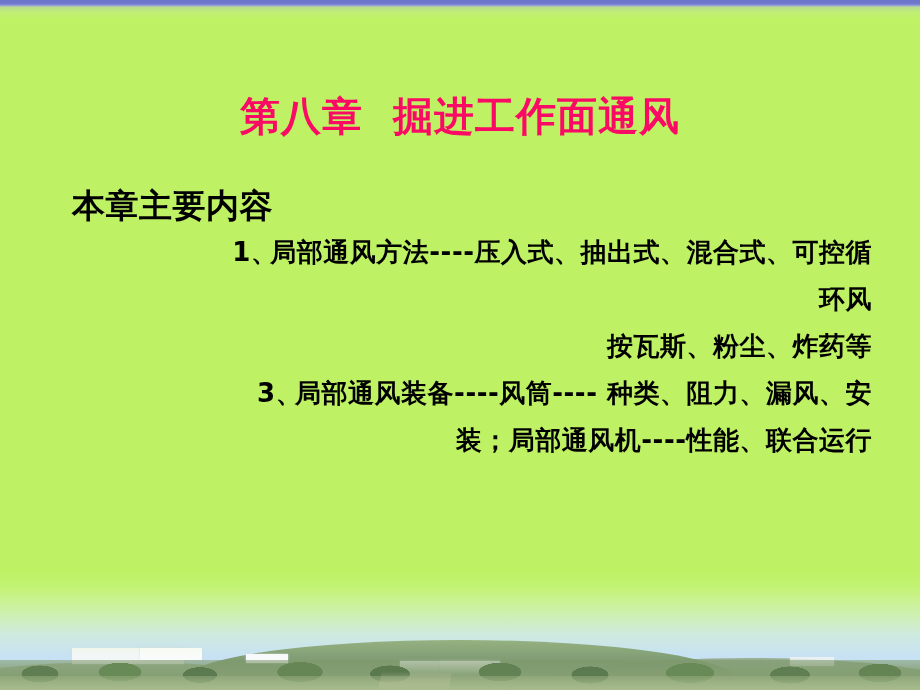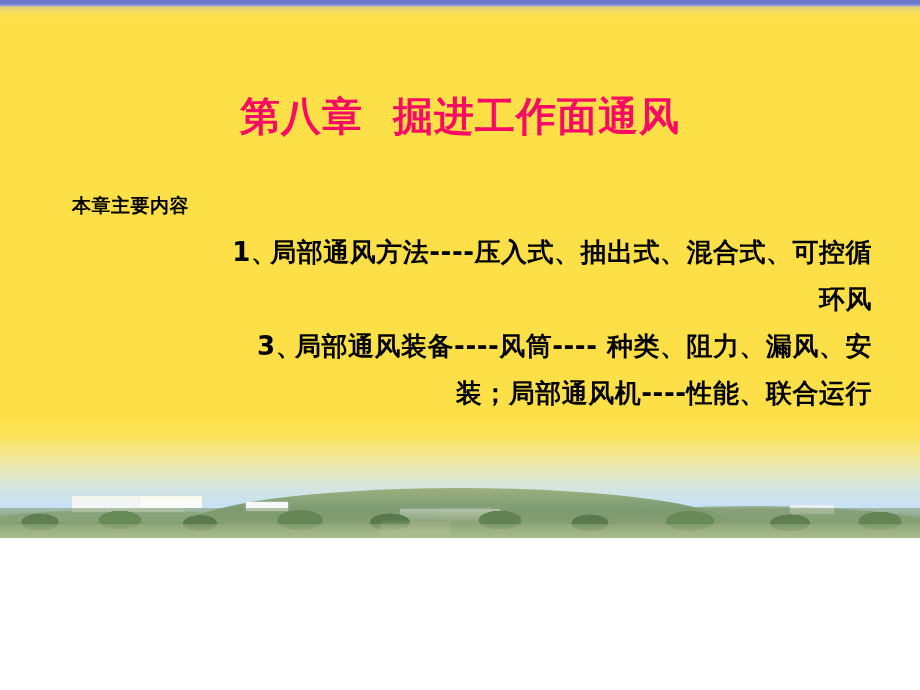--- a/index.html
+++ b/index.html
@@ -6,22 +6,22 @@
     margin: 0;
     padding: 0;
     background: #ffffff;
   }
   body {
     font-family: "DejaVu Sans", "Liberation Sans", sans-serif;
   }
   #slide {
     position: relative;
     width: 920px;
-    height: 538px;
-    background: #fde047;
+    height: 690px;
+    background: #bef264;
     overflow: hidden;
   }
 
   
   .top-band {
     position: absolute;
     left: 0; top: 0;
     width: 920px;
     height: 7px;
     background: linear-gradient(to bottom,
@@ -57,21 +57,21 @@
   }
 
   
   .content {
     position: absolute;
     left: 72px;
     top: 182px;
     width: 800px;
   }
   .lead {
-    font-size: 19px;
+    font-size: 33px;
     font-weight: bold;
     color: #000000;
     line-height: 47px;
     margin: 0 0 0 0;
     letter-spacing: 0.5px;
   }
   .bullet {
     font-size: 26px;
     font-weight: bold;
     color: #000000;
@@ -214,20 +214,23 @@
 
     <div class="lead">本章主要内容</div>
 
     <div class="bullet">
       <span class="marker">1、</span><span>局部通风方法----压入式、抽出式、混合式、可控循</span>
     </div>
     <div class="bullet">
       <span>环风</span>
     </div>
 
+    <div class="bullet">
+      <span>按瓦斯、粉尘、炸药等</span>
+    </div>
 
     <div class="bullet">
       <span class="marker">3、</span><span>局部通风装备----风筒---- 种类、阻力、漏风、安</span>
     </div>
     <div class="bullet">
       <span>装；局部通风机----性能、联合运行</span>
     </div>
 
 
   </div>

